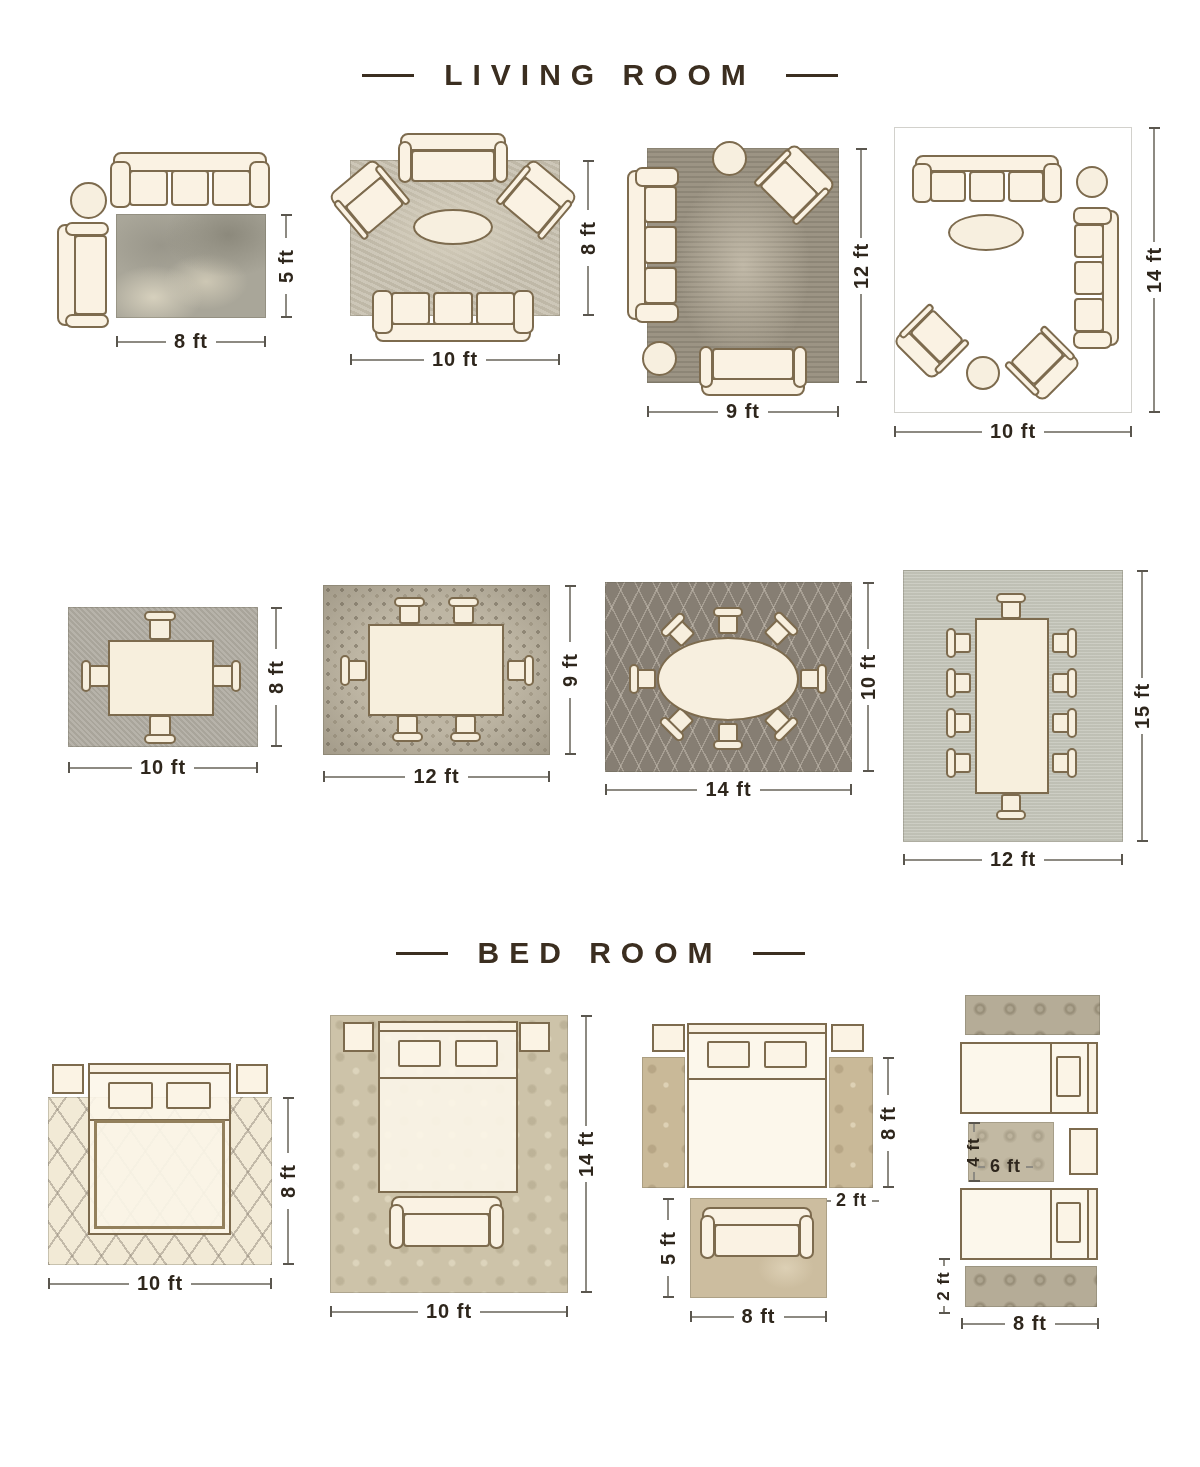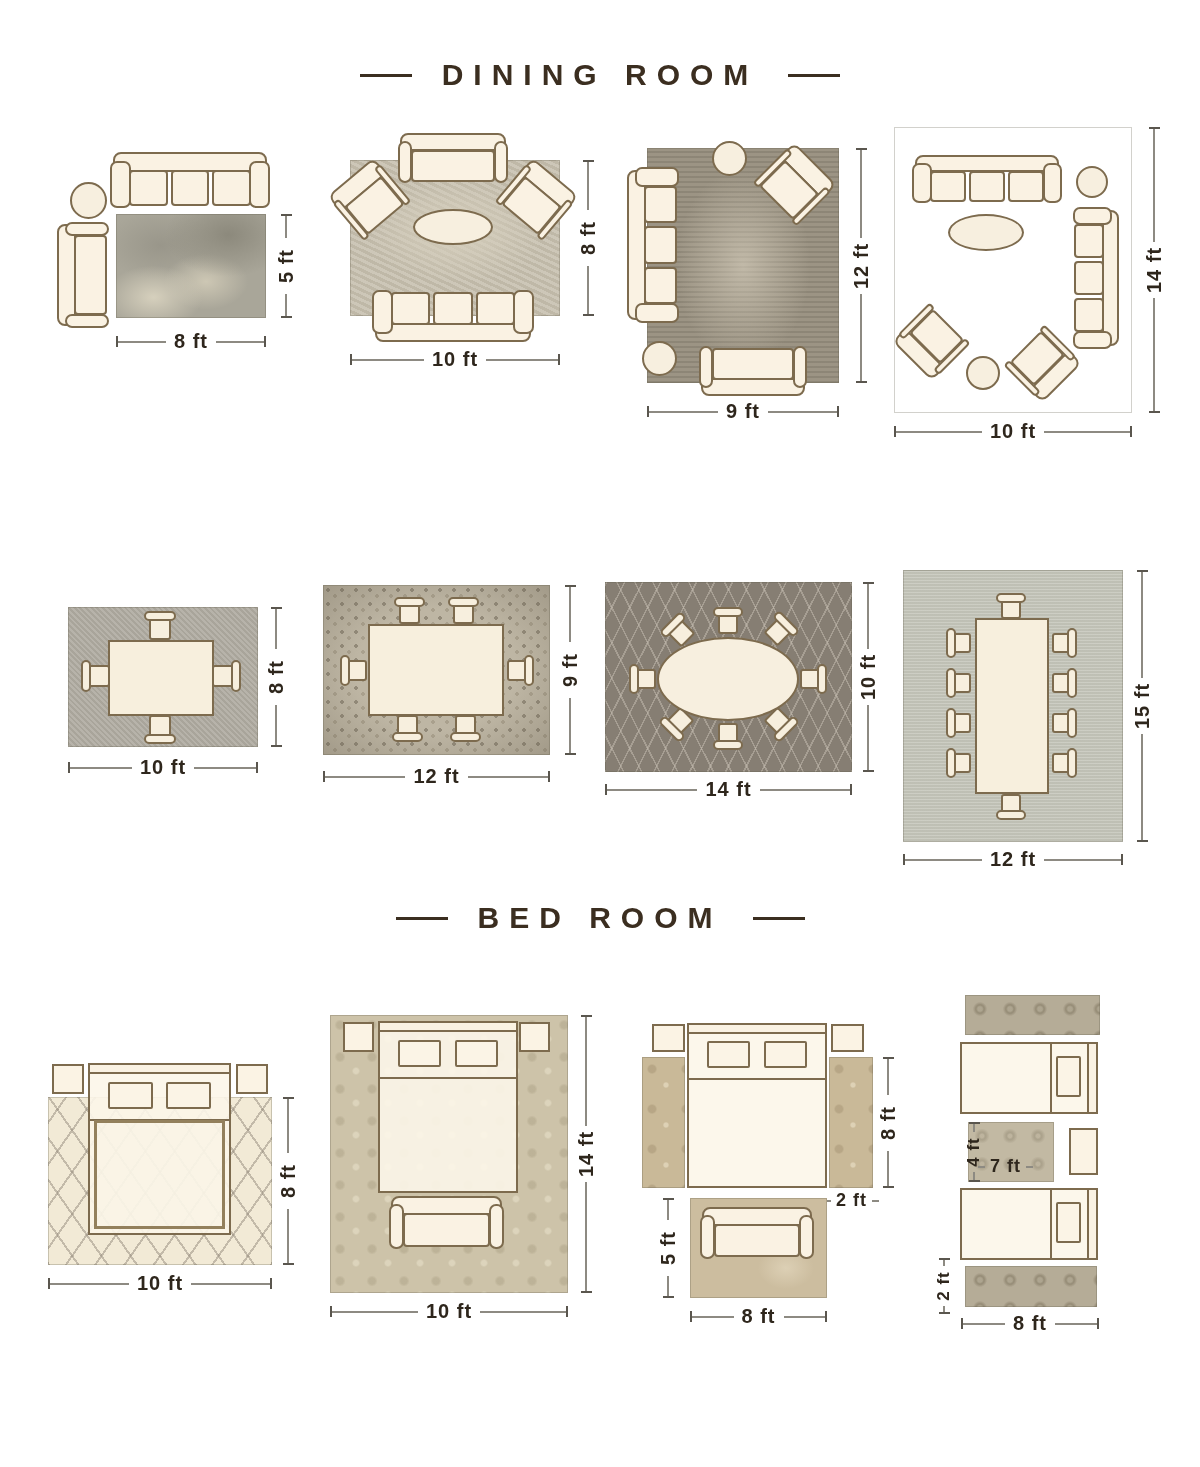--- a/index.html
+++ b/index.html
@@ -130,21 +130,21 @@
   .dim-v .lb{height:56px;display:flex;align-items:center;justify-content:center;transform:rotate(-90deg);font-weight:bold;font-size:20px;color:#2e261c;letter-spacing:1px;white-space:nowrap}
   .dim-v.mini .lb{height:40px;font-size:17px}
 </style>
 </head>
 <body>
 
 <div class="canvas">
 
   <div class="section-header" style="top:58px">
     <span class="hdash"></span>
-    <span class="htitle">DINING ROOM</span>
+    <span class="htitle">LIVING ROOM</span>
     <span class="hdash"></span>
   </div>
 
   <div class="rug rug-lr1" style="left:116px;top:214px;width:150px;height:104px"></div>
   <div class="sofa up" style="left:110px;top:152px;width:160px;height:56px">
     <span class="fc back"></span>
       <span class="fc a1"></span>
       <span class="fc a2"></span>
     <span class="seats">
         <span class="fc"></span>
@@ -500,21 +500,21 @@
       <span class="tk"></span>
   </div>
   <div class="dim-v" style="left:1132px;top:570px;height:272px">
     <span class="tk"></span>
       <span class="ln"></span>
       <span class="lb">15 ft</span>
       <span class="ln"></span>
       <span class="tk"></span>
   </div>
 
-  <div class="section-header" style="top:901px">
+  <div class="section-header" style="top:936px">
     <span class="hdash"></span>
     <span class="htitle">BED ROOM</span>
     <span class="hdash"></span>
   </div>
 
   <div class="rug rug-br1" style="left:48px;top:1097px;width:224px;height:168px"></div>
   <div class="nstand" style="left:52px;top:1064px;width:32px;height:30px"></div>
   <div class="nstand" style="left:236px;top:1064px;width:32px;height:30px"></div>
   <div class="bed" style="left:88px;top:1063px;width:143px;height:172px">
     <span class="hb"></span>
@@ -625,21 +625,21 @@
   <div class="rug rug-br4mid" style="left:968px;top:1122px;width:86px;height:60px"></div>
   <div class="dim-v mini" style="left:964px;top:1122px;height:60px">
     <span class="tk"></span>
       <span class="ln"></span>
       <span class="lb">4 ft</span>
       <span class="ln"></span>
       <span class="tk"></span>
   </div>
   <div class="dim-h mini" style="left:978px;top:1156px;width:74px">
     <span class="ln"></span>
-      <span class="lb">7 ft</span>
+      <span class="lb">6 ft</span>
       <span class="ln"></span>
   </div>
   <div class="nstand" style="left:1069px;top:1128px;width:29px;height:47px"></div>
   <div class="bed" style="left:960px;top:1188px;width:138px;height:72px">
     <span class="hbr"></span>
     <span class="pw" style="right:11%;top:18%;width:19%;height:60%"></span>
     <span class="foldv" style="right:33%"></span>
   </div>
   <div class="rug runner-ornate" style="left:965px;top:1266px;width:132px;height:41px"></div>
   <div class="dim-v mini" style="left:934px;top:1258px;height:56px">

